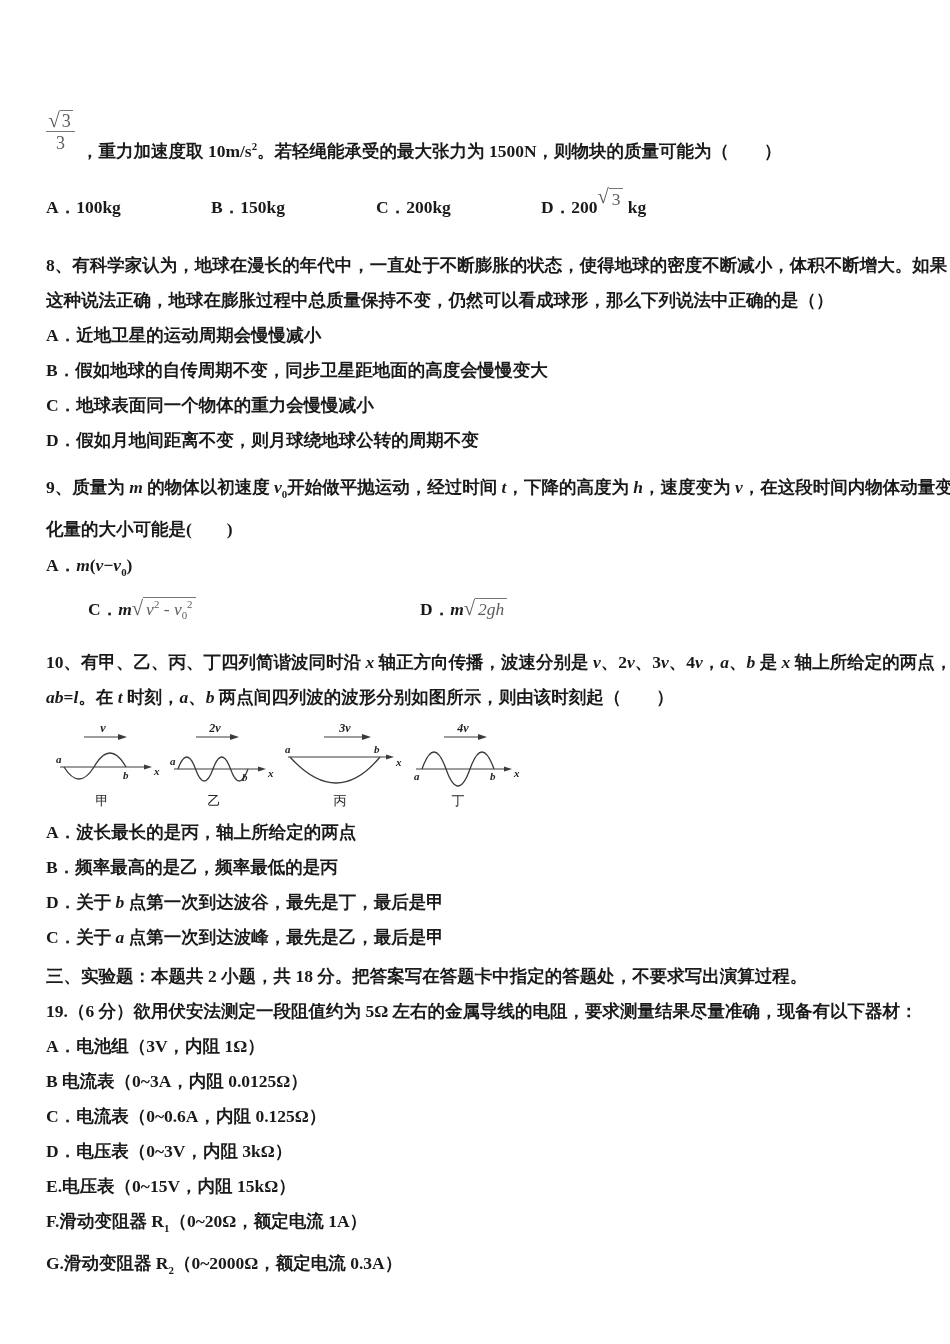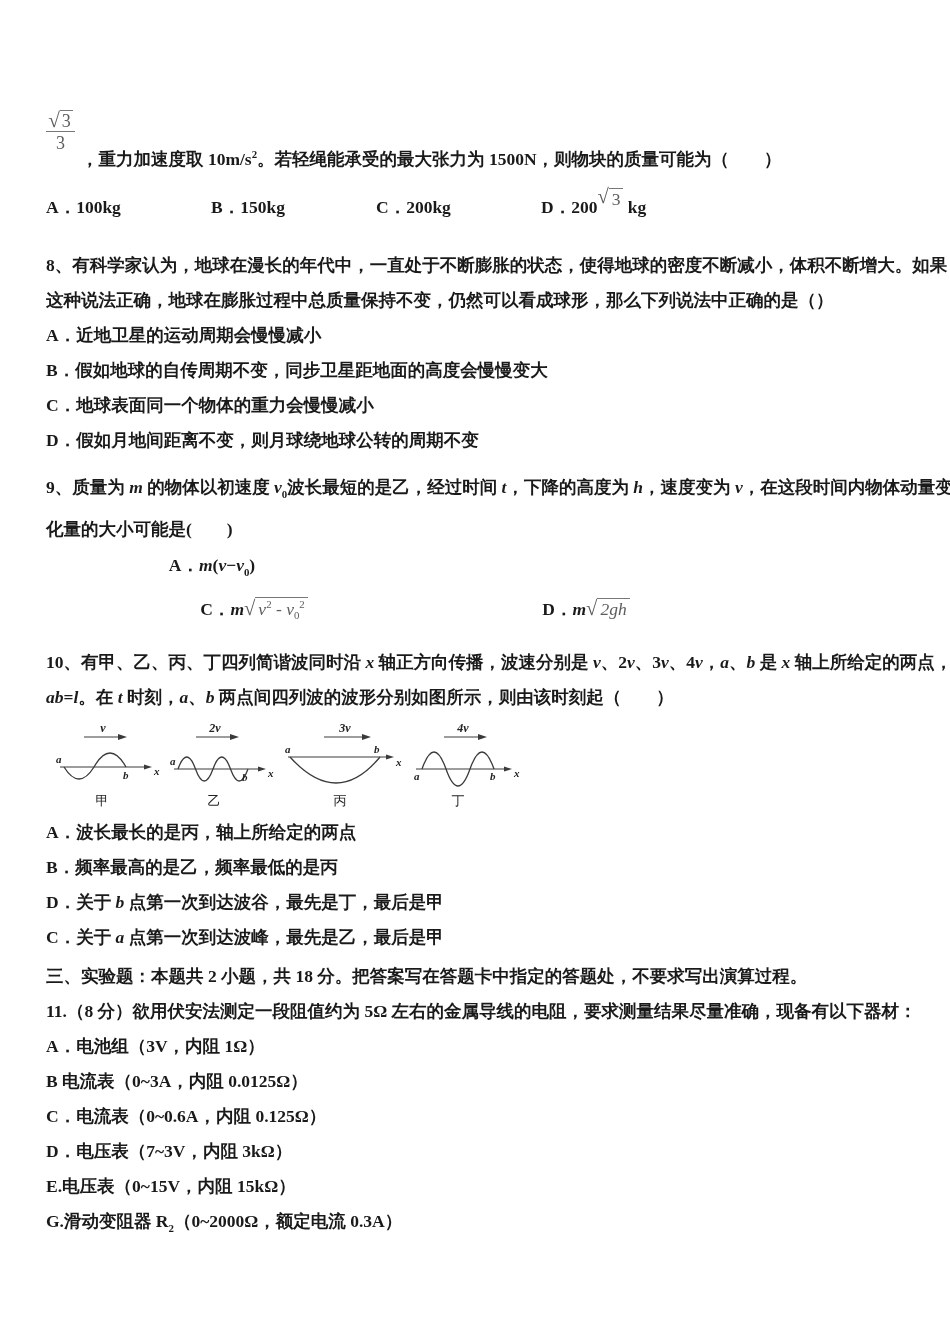--- a/index.html
+++ b/index.html
@@ -17,26 +17,26 @@
   .g{color:#5d5d5d;font-weight:400;}
   .rad{color:#5d5d5d;font-weight:400;font-size:1.18em;line-height:1;}
   .vin{display:inline-block;border-top:1.4px solid #777;padding:0 3px;line-height:1.15;}
   .up{position:relative;top:-0.48em;display:inline-block;}
   
   .frac-row{display:flex;align-items:center;height:72px;}
   .frac{display:inline-flex;flex-direction:column;align-items:center;color:#5d5d5d;font-weight:400;margin-right:6px;font-size:18px;}
   .frac .num{display:inline-flex;align-items:flex-start;}
   .frac .den{border-top:1.4px solid #777;padding:1px 10px 0 10px;}
   .frac .num .vin{border-top:1.4px solid #777;padding:0 2px;}
-  .stem-after-frac{position:relative;top:12px;margin-top:30px;}
+  .stem-after-frac{position:relative;top:4px;margin-top:30px;}
   
   .opts4{display:flex;margin-top:24px;line-height:30px;}
   .opt4{width:165px;}
   .opt4:last-child{width:auto;}
-  .opts2{display:flex;line-height:36px;text-align:center;}
+  .opts2{display:flex;line-height:36px;}
   .opt2{width:332px;}
   .block{margin:0;}
   .mt-q8{margin-top:26px;}
   .mt-q9{margin-top:12px;}
   .mt-q10{margin-top:16px;}
   .mt-sec{margin-top:4px;}
   
   .fig-row{display:flex;align-items:flex-end;margin:6px 0 4px 8px;gap:2px;}
   .fig-row svg{display:block;}
   .fig-row text{font-family:"Liberation Serif","DejaVu Serif",serif;fill:#222;}
@@ -73,21 +73,21 @@
   <div class="block mt-q8">
     <div class="tline">8、有科学家认为，地球在漫长的年代中，一直处于不断膨胀的状态，使得地球的密度不断减小，体积不断增大。如果</div>
     <div class="tline">这种说法正确，地球在膨胀过程中总质量保持不变，仍然可以看成球形，那么下列说法中正确的是（）</div>
     <div class="tline">A．近地卫星的运动周期会慢慢减小</div>
     <div class="tline">B．假如地球的自传周期不变，同步卫星距地面的高度会慢慢变大</div>
     <div class="tline">C．地球表面同一个物体的重力会慢慢减小</div>
     <div class="tline">D．假如月地间距离不变，则月球绕地球公转的周期不变</div>
   </div>
 
   <div class="block mt-q9">
-    <div class="tline"><span>9、质量为 </span><span class="i">m</span><span> 的物体以初速度 </span><span class="i">v</span><span class="sub">0</span><span>波长最短的是乙，经过时间 </span><span class="i">t</span><span>，下降的高度为 </span><span class="i">h</span><span>，速度变为 </span><span class="i">v</span><span>，在这段时间内物体动量变</span></div>
+    <div class="tline"><span>9、质量为 </span><span class="i">m</span><span> 的物体以初速度 </span><span class="i">v</span><span class="sub">0</span><span>开始做平抛运动，经过时间 </span><span class="i">t</span><span>，下降的高度为 </span><span class="i">h</span><span>，速度变为 </span><span class="i">v</span><span>，在这段时间内物体动量变</span></div>
     <div class="tline"><span>化量的大小可能是(　　)</span></div>
     <div class="opts2">
       <span class="opt2"><span>A．</span><span class="i">m</span><span>(</span><span class="i">v</span><span>−</span><span class="i">v</span><span class="sub">0</span><span>)</span></span>
     </div>
     <div class="opts2" style="line-height:40px;margin-left:42px;">
       <span class="opt2"><span>C．</span><span class="i">m</span><span class="rad">√</span><span class="vin"><span class="i g">v</span><span class="sup g">2</span><span class="g"> - </span><span class="i g">v</span><span class="sub g">0</span><span class="sup g">2</span></span></span>
       <span class="opt2"><span>D．</span><span class="i">m</span><span class="rad">√</span><span class="vin"><span class="i g">2gh</span></span></span>
     </div>
   </div>
 
@@ -151,22 +151,23 @@
     </div>
 
     <div class="tline"><span>A．波长最长的是丙，轴上所给定的两点</span></div>
     <div class="tline"><span>B．频率最高的是乙，频率最低的是丙</span></div>
     <div class="tline"><span>D．关于 </span><span class="i">b</span><span> 点第一次到达波谷，最先是丁，最后是甲</span></div>
     <div class="tline"><span>C．关于 </span><span class="i">a</span><span> 点第一次到达波峰，最先是乙，最后是甲</span></div>
   </div>
 
   <div class="block mt-sec">
     <div class="tline">三、实验题：本题共 2 小题，共 18 分。把答案写在答题卡中指定的答题处，不要求写出演算过程。</div>
-    <div class="tline">11.（8 分）欲用伏安法测定一段阻值约为 5Ω 左右的金属导线的电阻，要求测量结果尽量准确，现备有以下器材：</div>
+    <div class="tline">19.（6 分）欲用伏安法测定一段阻值约为 5Ω 左右的金属导线的电阻，要求测量结果尽量准确，现备有以下器材：</div>
     <div class="tline"><span>A．电池组（3V，内阻 1Ω）</span></div>
     <div class="tline"><span>B 电流表（0~3A，内阻 0.0125Ω）</span></div>
     <div class="tline"><span>C．电流表（0~0.6A，内阻 0.125Ω）</span></div>
-    <div class="tline"><span>D．电压表（7~3V，内阻 3kΩ）</span></div>
+    <div class="tline"><span>D．电压表（0~3V，内阻 3kΩ）</span></div>
     <div class="tline"><span>E.电压表（0~15V，内阻 15kΩ）</span></div>
+    <div class="tline"><span>F.滑动变阻器 R</span><span class="sub">1</span><span>（0~20Ω，额定电流 1A）</span></div>
     <div class="tline"><span>G.滑动变阻器 R</span><span class="sub">2</span><span>（0~2000Ω，额定电流 0.3A）</span></div>
   </div>
 
 </div>
 
 </body></html>

